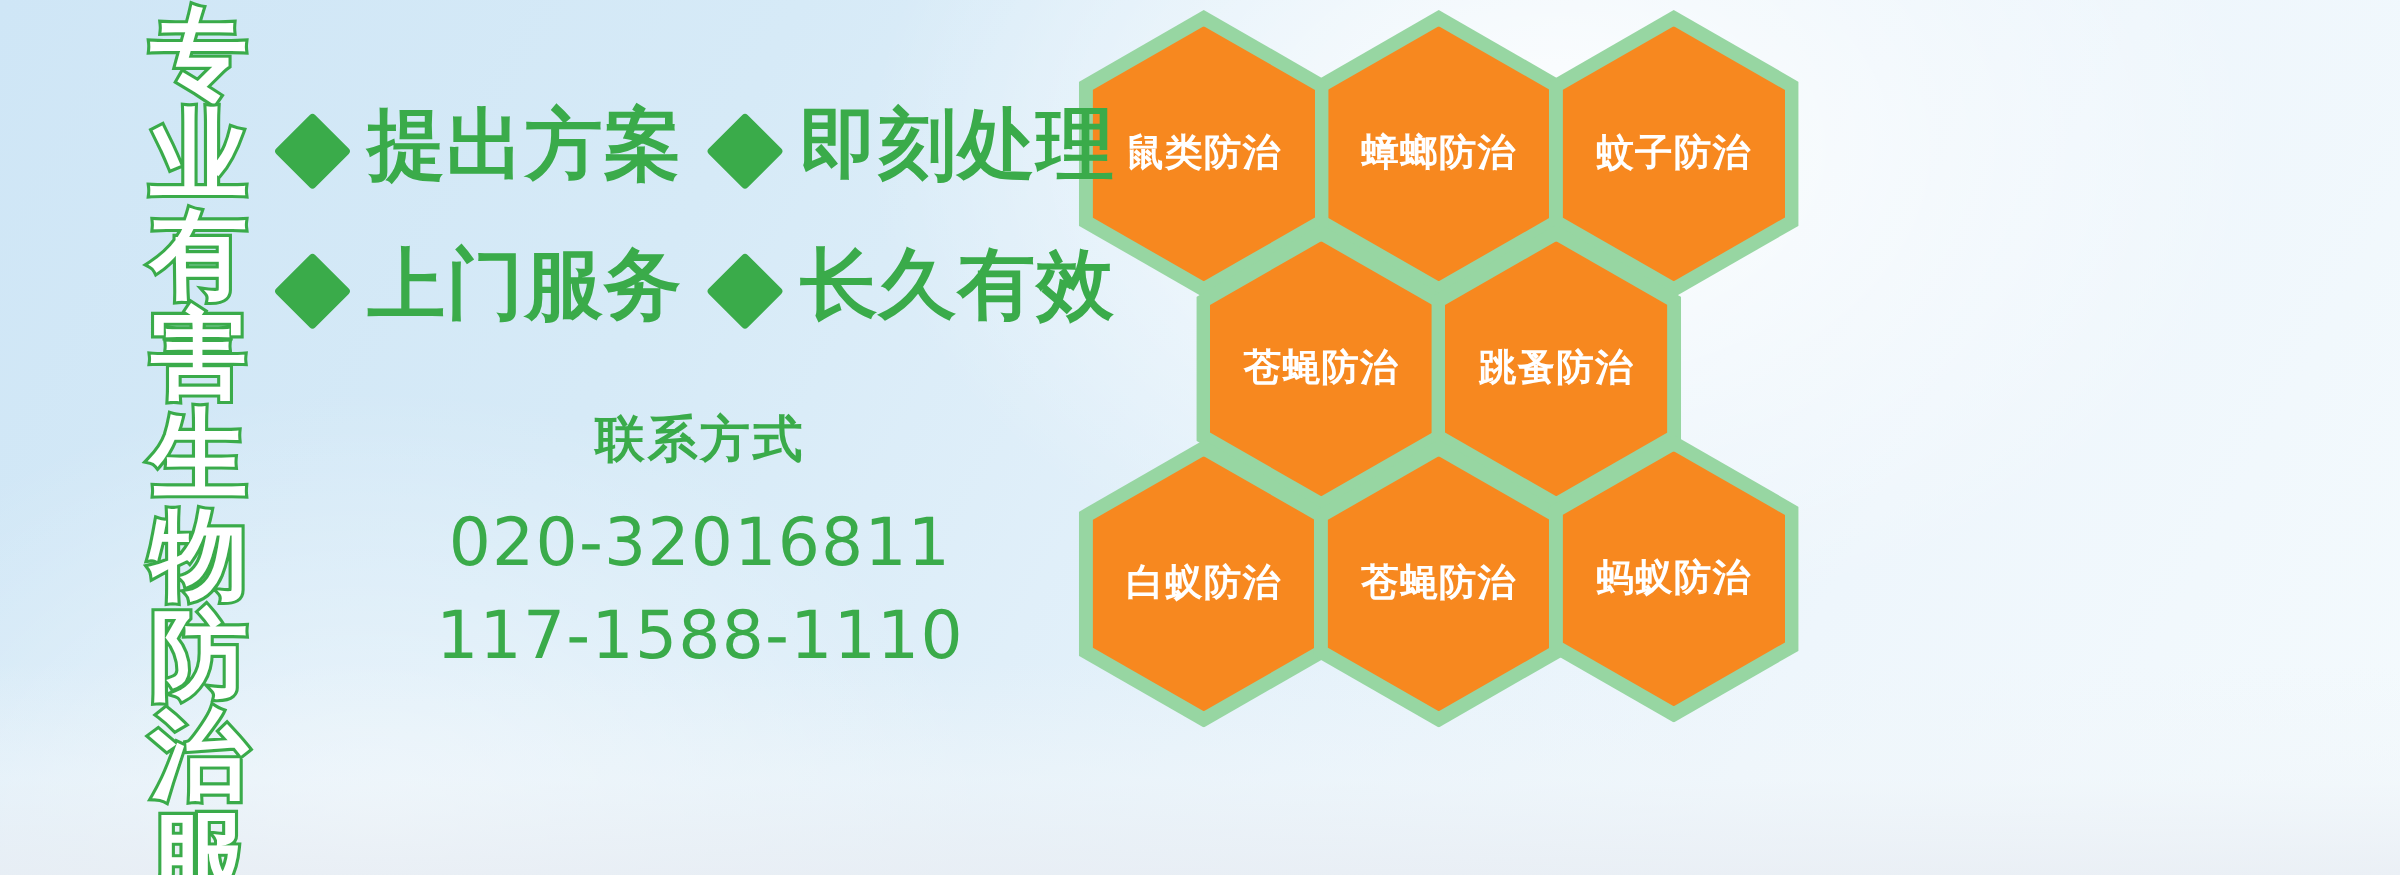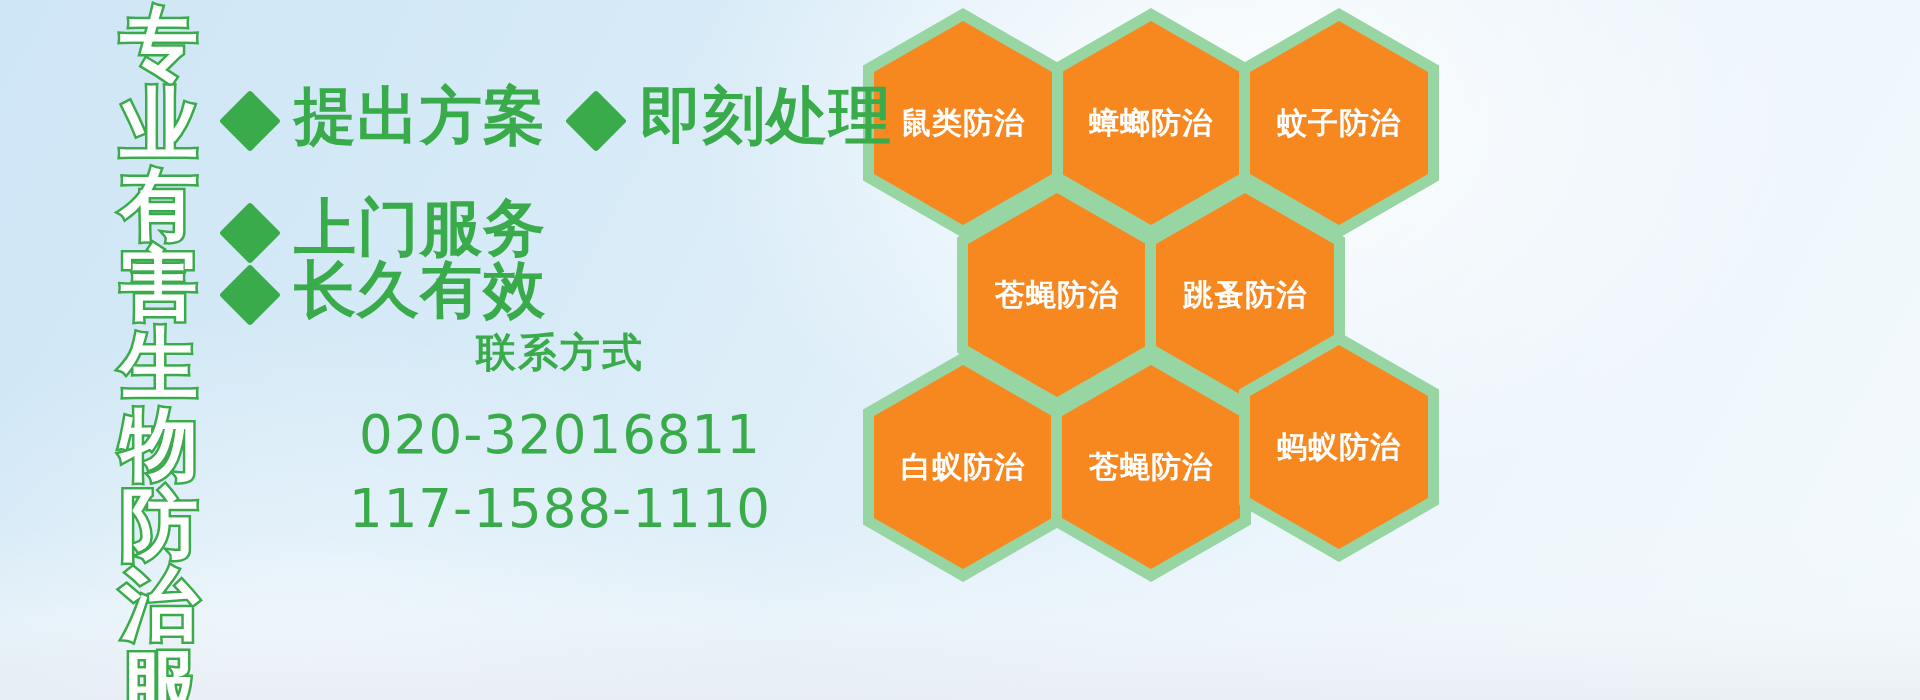--- a/index.html
+++ b/index.html
@@ -45,21 +45,21 @@
     display:flex;align-items:center;
     color:#3aab4a;
     font-weight:700;
     font-size:62px;
     line-height:62px;
     white-space:nowrap;
     z-index:5;
     font-family:Liberation Mono, monospace;
   }
   #feature-row-1{top:90px;}
-  #feature-row-2{top:202px;flex-direction:column;}
+  #feature-row-2{top:202px;}
   .feature-item{display:flex;align-items:center;}
   .diamond-icon{
     display:inline-block;width:44px;height:44px;
     background:#3aab4a;
     transform:rotate(45deg);
     margin-right:22px;
     border-radius:3px;
   }
   .feature-label{letter-spacing:1px;}
   .feature-gap{display:inline-block;width:28px;}
@@ -193,21 +193,21 @@
       </div>
     </div>
 
     <div class="hex" style="left:196px;top:352px;">
       <div class="hex-outer"></div>
       <div class="hex-inner">
         <span class="hex-label">苍蝇防治</span>
       </div>
     </div>
 
-    <div class="hex" style="left:384px;top:332px;text-align:right;">
+    <div class="hex" style="left:384px;top:348px;text-align:right;">
       <div class="hex-outer"></div>
       <div class="hex-inner">
         <span class="hex-label">蚂蚁防治</span>
       </div>
     </div>
 
   </div>
 </div>
 
 </body></html>

